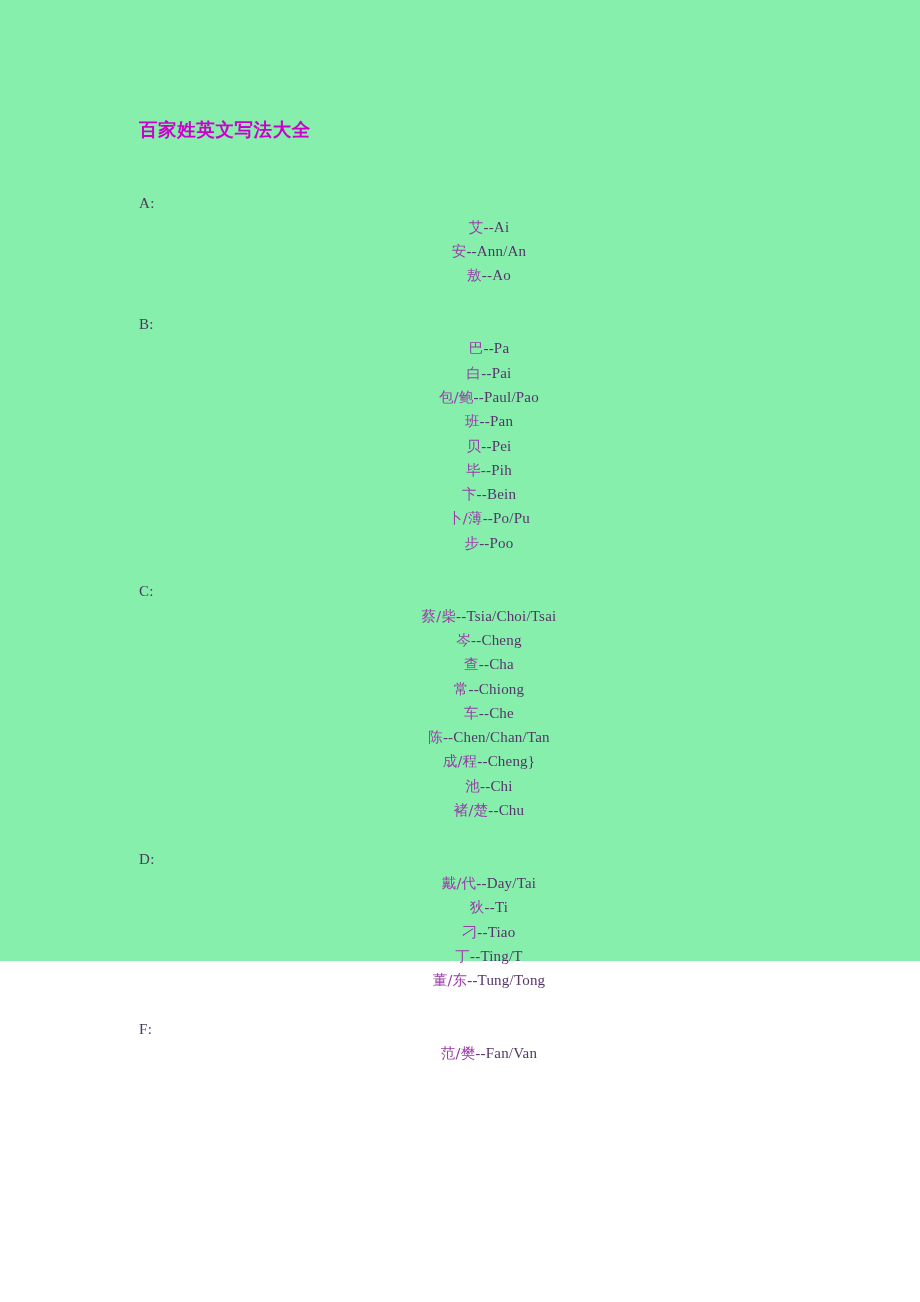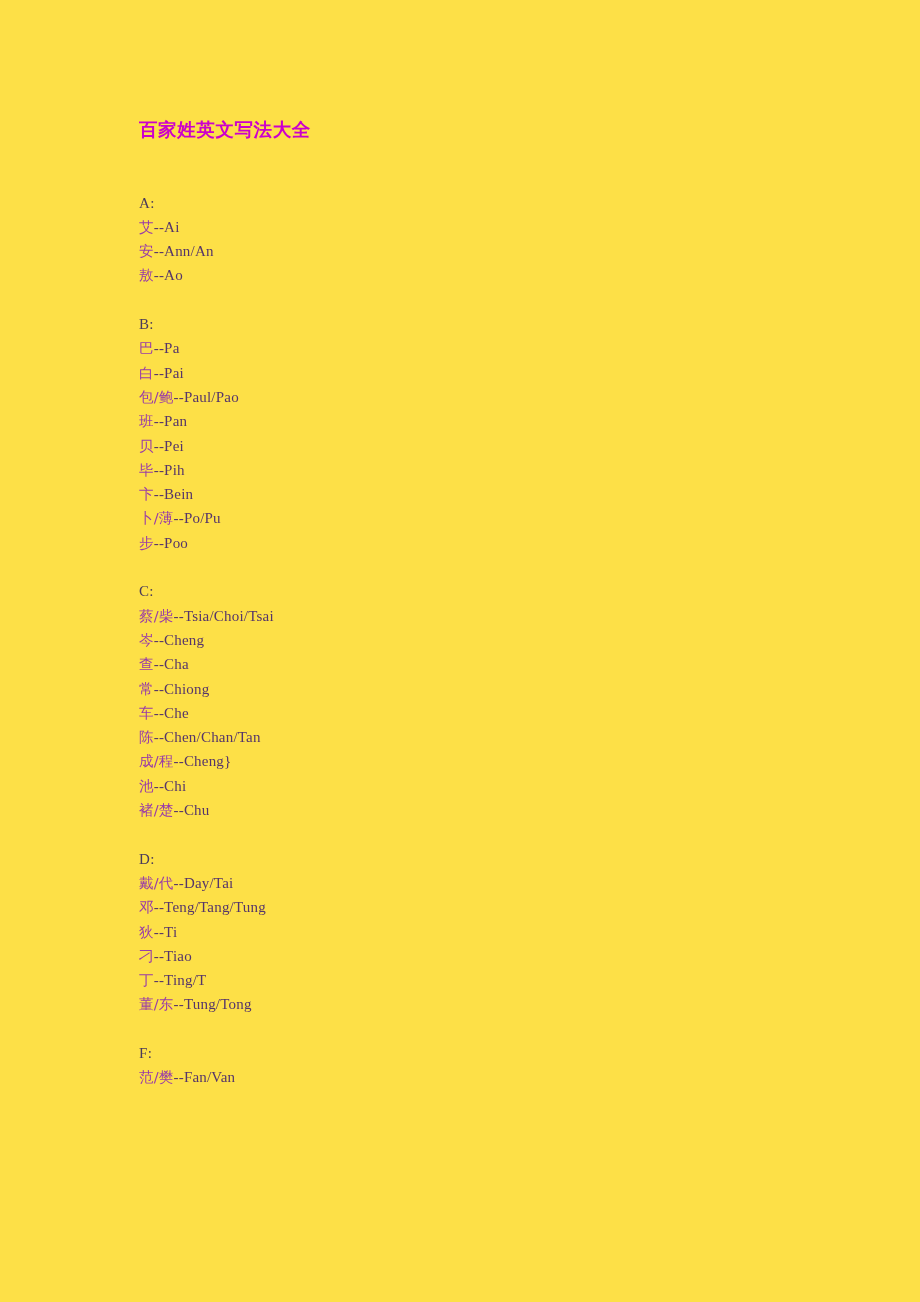--- a/index.html
+++ b/index.html
@@ -11,22 +11,22 @@
   body {
     width: 920px;
     height: 1302px;
     overflow: hidden;
     font-family: "Liberation Serif", "DejaVu Serif", serif;
     -webkit-font-smoothing: antialiased;
   }
   .page {
     position: relative;
     width: 920px;
-    height: 1302px;
-    background: #fde047;
+    height: 961px;
+    background: #86efac;
     box-sizing: border-box;
   }
   .content {
     position: absolute;
     left: 139px;
     top: 118px;
     width: 700px;
   }
   .doc-title {
     font-family: "Liberation Sans", "DejaVu Sans", sans-serif;
@@ -54,20 +54,21 @@
     color: #4a3a5a;
     letter-spacing: 0.3px;
     white-space: nowrap;
   }
   .entry {
     font-size: 15px;
     line-height: 24.3px;
     color: #5b3a6b;
     letter-spacing: 0.2px;
     white-space: nowrap;
+    text-align: center;
   }
   .entry .han {
     font-family: "DejaVu Sans", "Liberation Sans", sans-serif;
     font-size: 14.5px;
     color: #993ba8;
   }
   .entry .rom {
     font-family: "Liberation Serif", "DejaVu Serif", serif;
     font-size: 15px;
     color: #55356a;
@@ -114,21 +115,20 @@
           <div class="entry"><span class="han">车</span><span class="rom">--</span><span class="rom">Che</span></div>
           <div class="entry"><span class="han">陈</span><span class="rom">--</span><span class="rom">Chen/Chan/Tan</span></div>
           <div class="entry"><span class="han">成/程</span><span class="rom">--</span><span class="rom">Cheng}</span></div>
           <div class="entry"><span class="han">池</span><span class="rom">--</span><span class="rom">Chi</span></div>
           <div class="entry"><span class="han">褚/楚</span><span class="rom">--</span><span class="rom">Chu</span></div>
         </div>
         <div class="spacer"></div>
         <div class="section">
           <div class="section-letter">D:</div>
           <div class="entry"><span class="han">戴/代</span><span class="rom">--</span><span class="rom">Day/Tai</span></div>
-          <div class="entry"><span class="han">邓</span><span class="rom">--</span><span class="rom">Teng/Tang/Tung</span></div>
           <div class="entry"><span class="han">狄</span><span class="rom">--</span><span class="rom">Ti</span></div>
           <div class="entry"><span class="han">刁</span><span class="rom">--</span><span class="rom">Tiao</span></div>
           <div class="entry"><span class="han">丁</span><span class="rom">--</span><span class="rom">Ting/T</span></div>
           <div class="entry"><span class="han">董/东</span><span class="rom">--</span><span class="rom">Tung/Tong</span></div>
         </div>
         <div class="spacer"></div>
         <div class="section">
           <div class="section-letter">F:</div>
           <div class="entry"><span class="han">范/樊</span><span class="rom">--</span><span class="rom">Fan/Van</span></div>
         </div>

